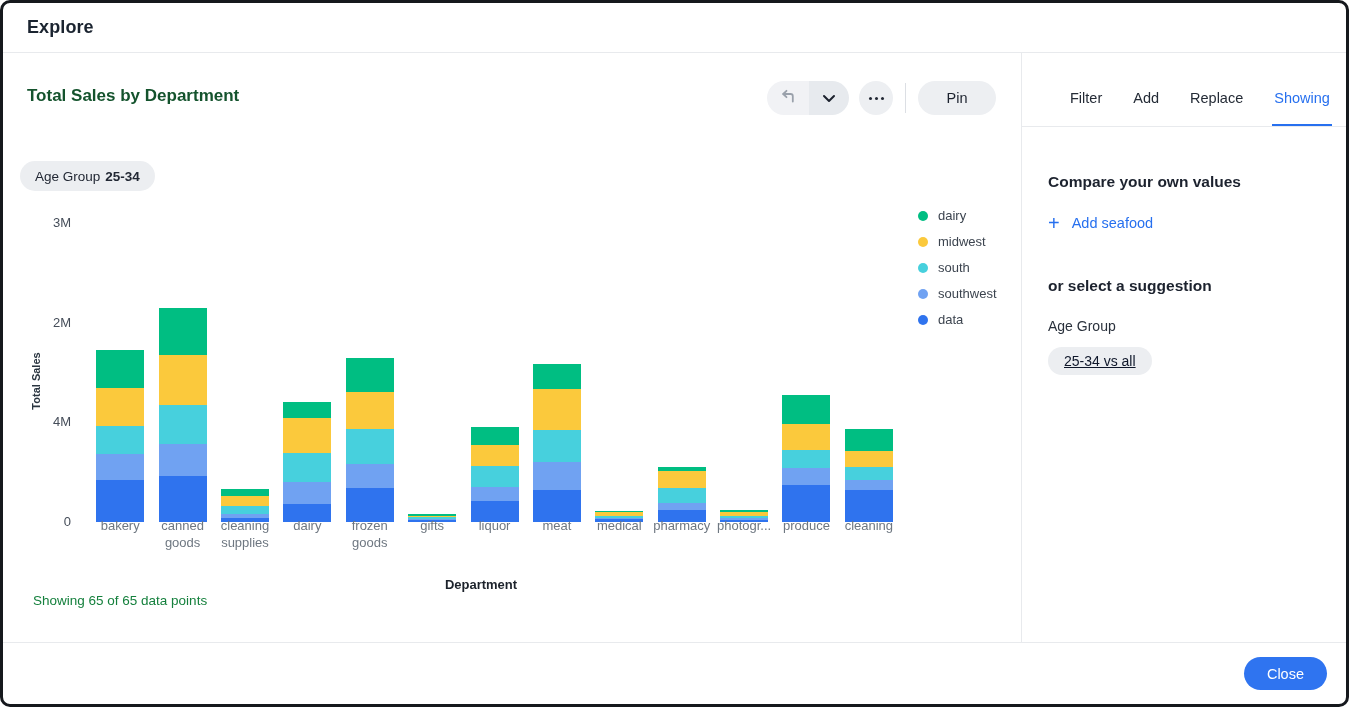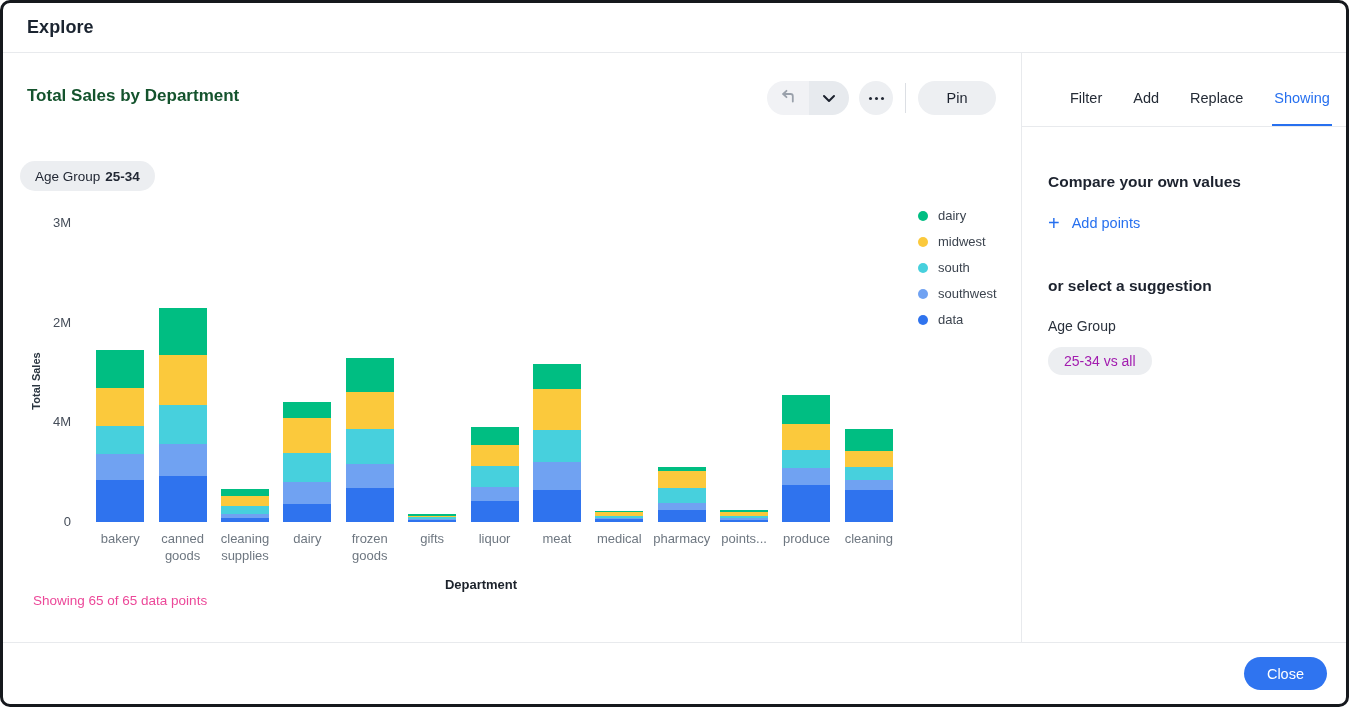--- a/index.html
+++ b/index.html
@@ -66,29 +66,29 @@
   .y-tick.t3 { top:162px; } .y-tick.t2 { top:262px; } .y-tick.t1 { top:361px; } .y-tick.t0 { top:461px; }
 
   .plot {
     position:absolute; left:86px; top:160px; width:812px; height:309px;
     display:flex; align-items:flex-end;
   }
   .bar-column { width:62.4px; height:100%; display:flex; flex-direction:column-reverse; align-items:center; }
   .bar-stack { width:48px; display:flex; flex-direction:column-reverse; }
   .bar-segment { width:48px; }
 
-  .x-labels { position:absolute; left:86px; top:477px; width:812px; display:flex; }
+  .x-labels { position:absolute; left:86px; top:464px; width:812px; display:flex; }
   .x-label {
     width:62.4px; text-align:center; font-size:13px; line-height:17px; color:#6e7781; word-spacing:62px;
   }
   .x-axis-title {
     position:absolute; left:423px; top:524px; width:110px; text-align:center;
     font-size:13px; font-weight:700; color:#1c222b;
   }
-  .status-text { position:absolute; left:30px; top:540px; font-size:13.5px; color:#ec4899; }
+  .status-text { position:absolute; left:30px; top:540px; font-size:13.5px; color:#15803d; }
 
   .legend { position:absolute; left:915px; top:155px; display:flex; flex-direction:column; gap:11px; }
   .legend-item { display:flex; align-items:center; gap:10px; }
   .legend-dot { width:10px; height:10px; border-radius:50%; }
   .legend-label { font-size:13px; color:#3c444f; }
 
   
   .panel { flex:1 1 auto; border-left:1px solid #e8eaed; display:flex; flex-direction:column; }
   .tabs {
     display:flex; gap:27px; padding-left:46px; height:74px; align-items:flex-end;
@@ -99,21 +99,21 @@
 
   .panel-content { padding:46px 6px 0 26px; }
   .panel-heading { font-size:15.5px; font-weight:700; color:#1c222e; }
   .add-values { margin-top:24px; display:flex; align-items:center; gap:12px; cursor:pointer; }
   .plus-icon { color:#2770ef; font-size:20px; font-weight:400; line-height:16px; }
   .add-values-label { color:#2770ef; font-size:14.5px; }
   .suggestion-heading { margin-top:46px; font-size:15.5px; font-weight:700; color:#1c222e; }
   .suggestion-field { margin-top:23px; font-size:14px; color:#2a313c; }
   .suggestion-chip {
     margin-top:13px; display:inline-flex; align-items:center; height:28px; padding:0 16px;
-    background:#eceef1; border-radius:14px; font-size:14px; color:#a21caf; cursor:pointer;
+    background:#eceef1; border-radius:14px; font-size:14px; color:#0f172a; cursor:pointer;text-decoration:underline;
   }
 
   
   .app-footer {
     flex:0 0 62px; border-top:1px solid #e8eaed;
     display:flex; align-items:center; justify-content:flex-end; padding-right:19px;
   }
   .close-btn {
     background:#2f74f0; color:#fff; border:none; border-radius:16.5px; height:33px;
     padding:0 23px; font-size:14.5px; font-family:"Liberation Sans", sans-serif; cursor:pointer;
@@ -296,21 +296,21 @@
           <div class="x-label">bakery</div>
           <div class="x-label">canned goods</div>
           <div class="x-label">cleaning supplies</div>
           <div class="x-label">dairy</div>
           <div class="x-label">frozen goods</div>
           <div class="x-label">gifts</div>
           <div class="x-label">liquor</div>
           <div class="x-label">meat</div>
           <div class="x-label">medical</div>
           <div class="x-label">pharmacy</div>
-          <div class="x-label">points...</div>
+          <div class="x-label">photogr...</div>
           <div class="x-label">produce</div>
           <div class="x-label">cleaning</div>
         </div>
 
       <div class="x-axis-title">Department</div>
       <div class="status-text">Showing 65 of 65 data points</div>
 
       <div class="legend" id="legend">
           <div class="legend-item">
             <span class="legend-dot" style="background: rgb(0, 190, 130);"></span>
@@ -339,21 +339,21 @@
       <div class="tabs">
         <div class="tab">Filter</div>
         <div class="tab">Add</div>
         <div class="tab">Replace</div>
         <div class="tab active">Showing</div>
       </div>
       <div class="panel-content">
         <div class="panel-heading">Compare your own values</div>
         <div class="add-values">
           <span class="plus-icon">+</span>
-          <span class="add-values-label">Add points</span>
+          <span class="add-values-label">Add seafood</span>
         </div>
         <div class="suggestion-heading">or select a suggestion</div>
         <div class="suggestion-field">Age Group</div>
         <div class="suggestion-chip">25-34 vs all</div>
       </div>
     </div>
   </div>
 
   <div class="app-footer">
     <button class="close-btn">Close</button>

